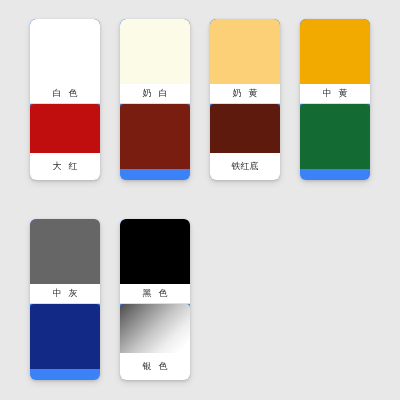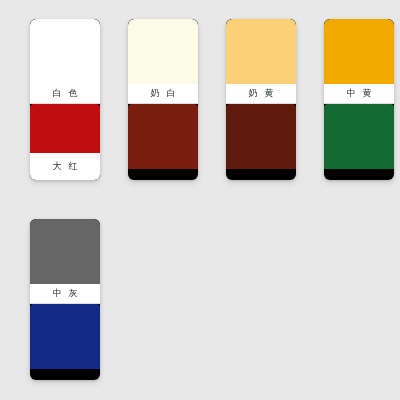--- a/index.html
+++ b/index.html
@@ -28,27 +28,27 @@
     display: flex;
     justify-content: flex-start;
   }
   #row-top  { top: 19px; }
   #row-bottom { top: 219px; }
 
   .card {
     position: relative;
     width: 70px;
     height: 161px;
-    background: #000000;
+    background: #3b82f6;
     border-radius: 6px;
     box-shadow: 0 1px 3px rgba(0,0,0,0.16), 0 3px 7px rgba(0,0,0,0.10);
     overflow: hidden;
     flex: 0 0 auto;
   }
-  .card + .card { margin-left: 28px; }
+  .card + .card { margin-left: 20px; }
   #row-top .card:first-child,
   #row-bottom .card:first-child { margin-left: 30px; }
 
   .swatch {
     position: relative;
     width: 100%;
     height: 65px;
     box-sizing: border-box;
   }
   .swatch.top {
@@ -126,20 +126,23 @@
       </div>
       <div class="swatch bottom" style="background:#7a1d11"></div>
     </div>
 
     <div class="card">
       <div class="swatch top" style="background:#fcd077"></div>
       <div class="label-band upper">
         <span class="label-text">奶 黄</span>
       </div>
       <div class="swatch bottom" style="background:#5e1a0d"></div>
+      <div class="label-band lower">
+        <span class="label-text tight">铁红底</span>
+      </div>
     </div>
 
     <div class="card">
       <div class="swatch top" style="background:#f2a900"></div>
       <div class="label-band upper">
         <span class="label-text">中 黄</span>
       </div>
       <div class="swatch bottom" style="background:#136b33"></div>
     </div>
 
@@ -150,16 +153,26 @@
 
     <div class="card">
       <div class="swatch top" style="background:#666666"></div>
       <div class="label-band upper">
         <span class="label-text">中 灰</span>
       </div>
       <div class="swatch bottom" style="background:#122a85"></div>
     </div>
 
 
+    <div class="card">
+      <div class="swatch top" style="background:#000000"></div>
+      <div class="label-band upper">
+        <span class="label-text">黑 色</span>
+      </div>
+      <div class="swatch bottom silver"></div>
+      <div class="label-band lower">
+        <span class="label-text">银 色</span>
+      </div>
+    </div>
 
   </div>
 
 </div>
 
 </body></html>

